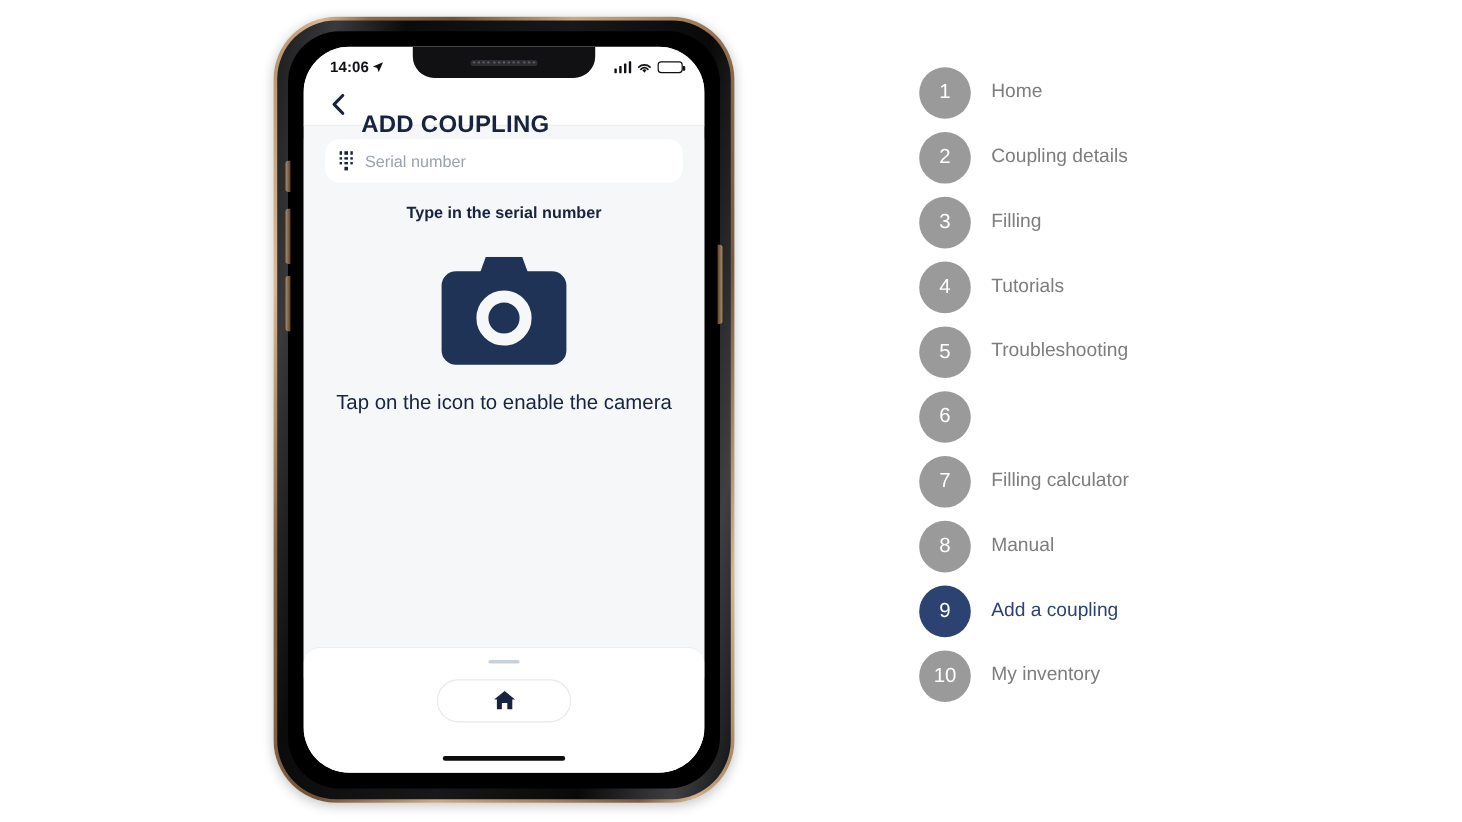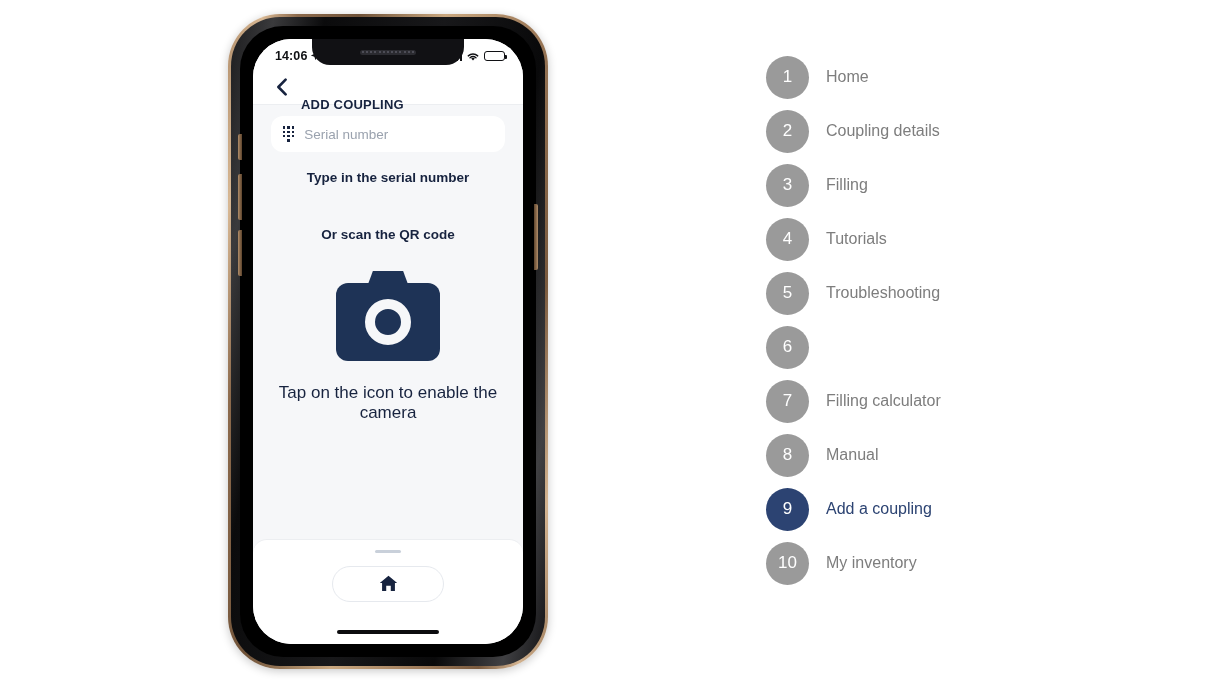--- a/index.html
+++ b/index.html
@@ -13,21 +13,21 @@
     font-family: "Liberation Sans", sans-serif;
     overflow: hidden;
     position: relative;
   }
 
   
   #phone-mockup {
     position: absolute;
     left: 228px;
     top: 14px;
-    width: 320px;
+    width: 384px;
     height: 655px;
   }
 
   .phone-outer {
     position: absolute;
     inset: 0;
     border-radius: 52px;
     background: linear-gradient(100deg,
         #b08d6a 0%, #d8b894 8%, #8c6a4c 16%,
         #6f5238 30%, #caa880 50%, #a07d5c 70%,
@@ -158,21 +158,21 @@
     padding: 0 18px;
     box-sizing: border-box;
     border-bottom: 1px solid #eceef1;
   }
   #back-button {
     width: 22px; height: 22px;
     display: flex; align-items: center; justify-content: center;
     cursor: pointer;
   }
   #nav-title {
-    font-size: 13px;
+    font-size: 20px;
     font-weight: bold;
     color: #17233f;
     letter-spacing: 0.2px;
     margin-left: 8px;
     margin-top: 36px;
   }
 
   
   #screen-content {
     background: #f6f7f9;
@@ -412,21 +412,20 @@
                 <i></i>
                   <i></i>
                   <i></i>
                 <i class="pad-last"></i>
               </span>
               <input id="serial-input" type="text" placeholder="Serial number" style="">
             </div>
 
             <div id="serial-heading">Type in the serial number</div>
 
-            <div id="qr-heading">Or scan the QR code</div>
 
             <div id="camera-button">
               <div id="camera-bump"></div>
               <div id="camera-body"></div>
               <div id="camera-lens"></div>
             </div>
 
             <div id="camera-caption">Tap on the icon to enable the camera</div>
           </div>
 

